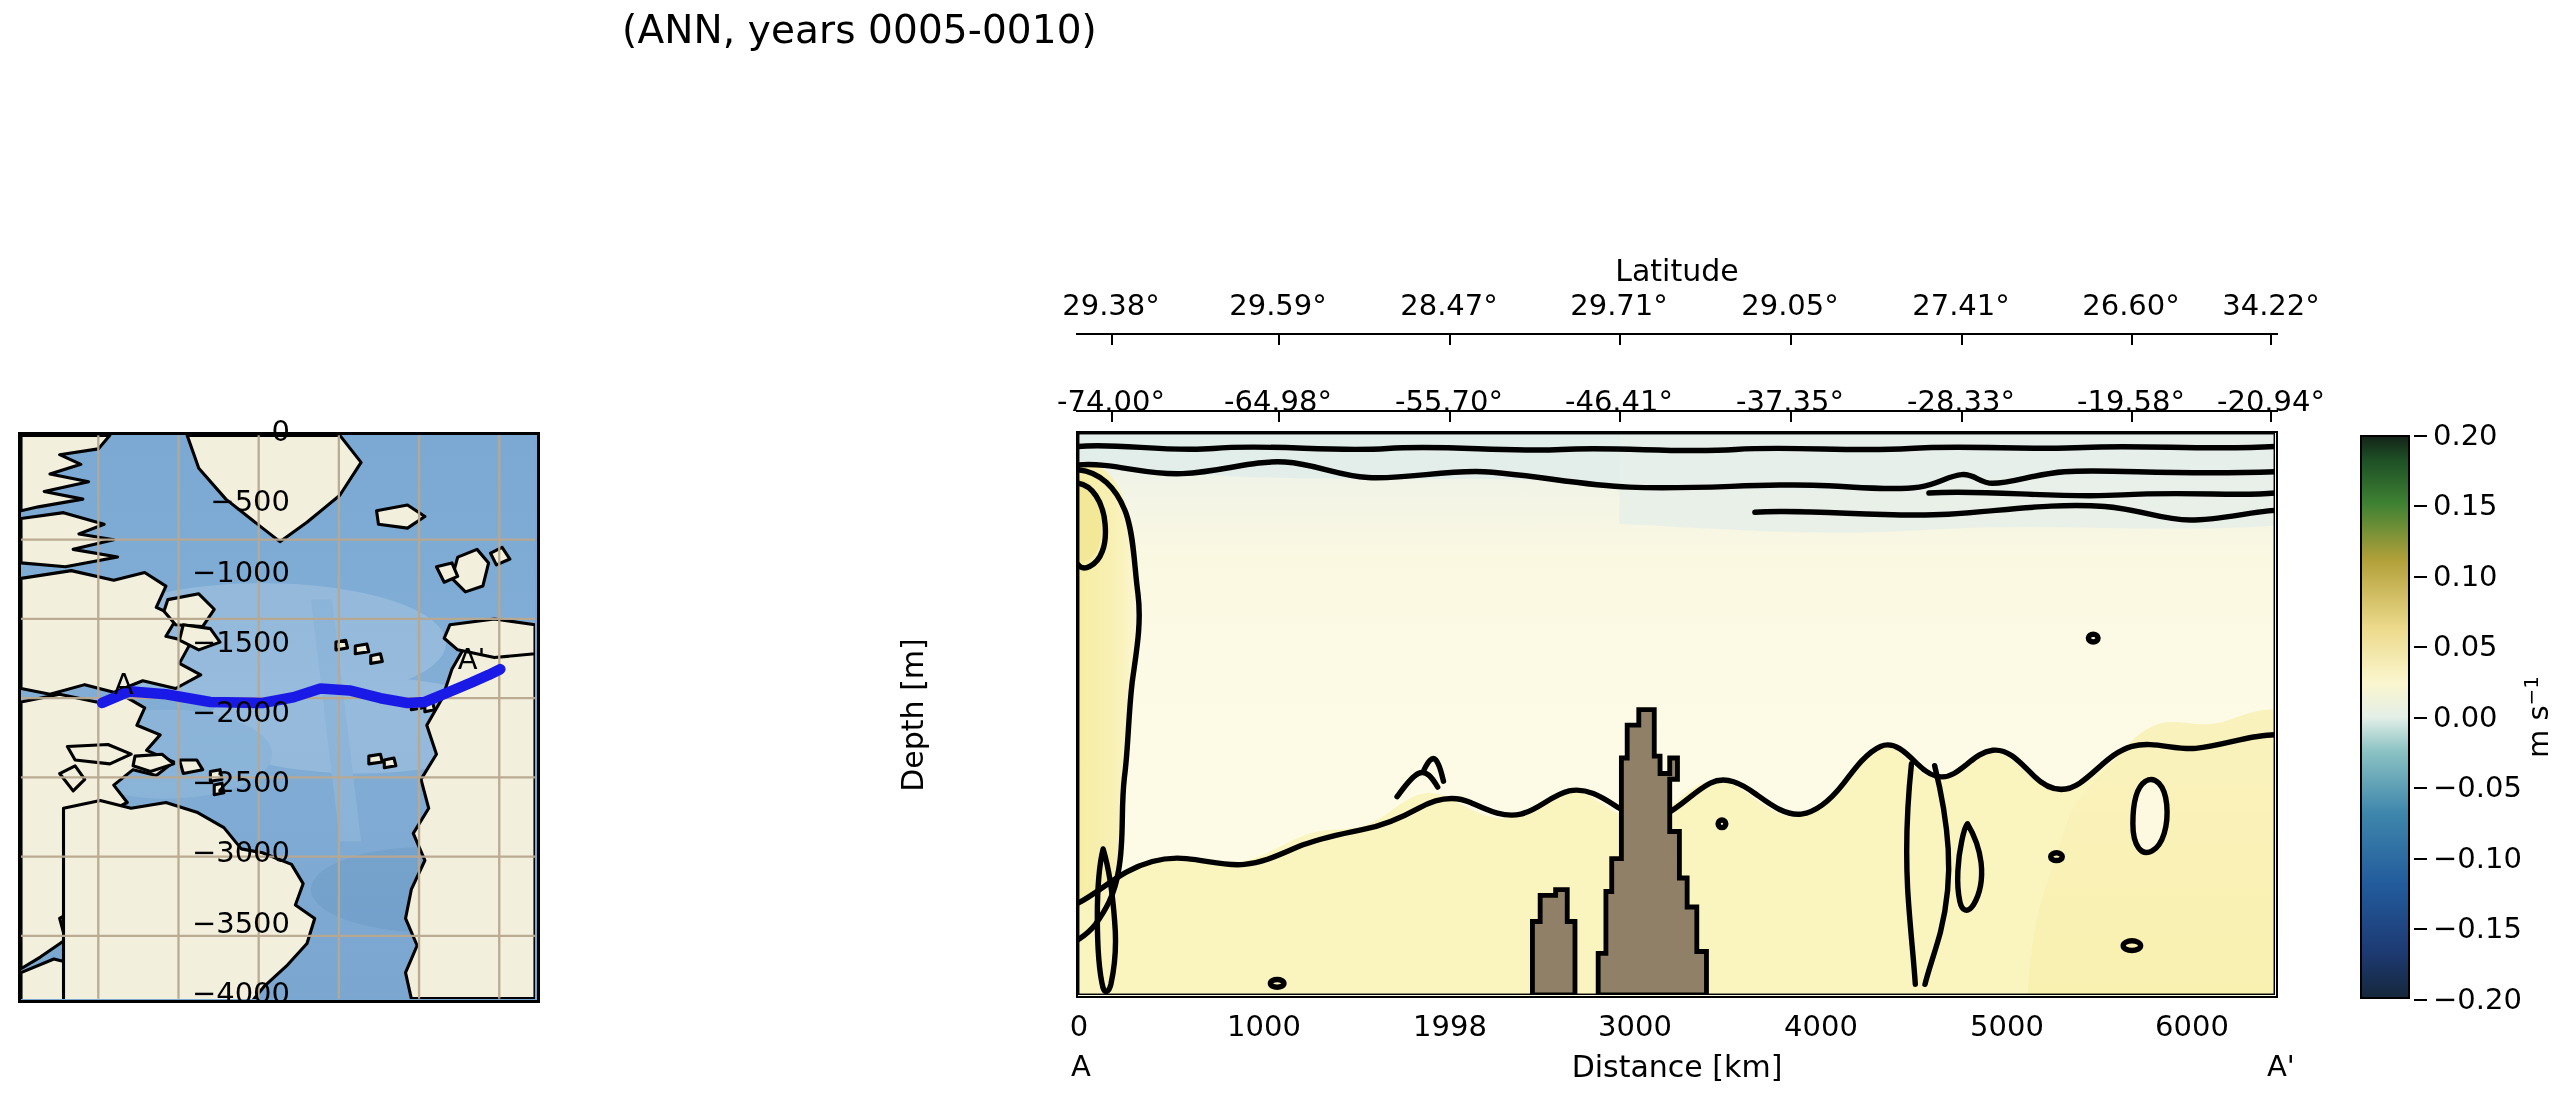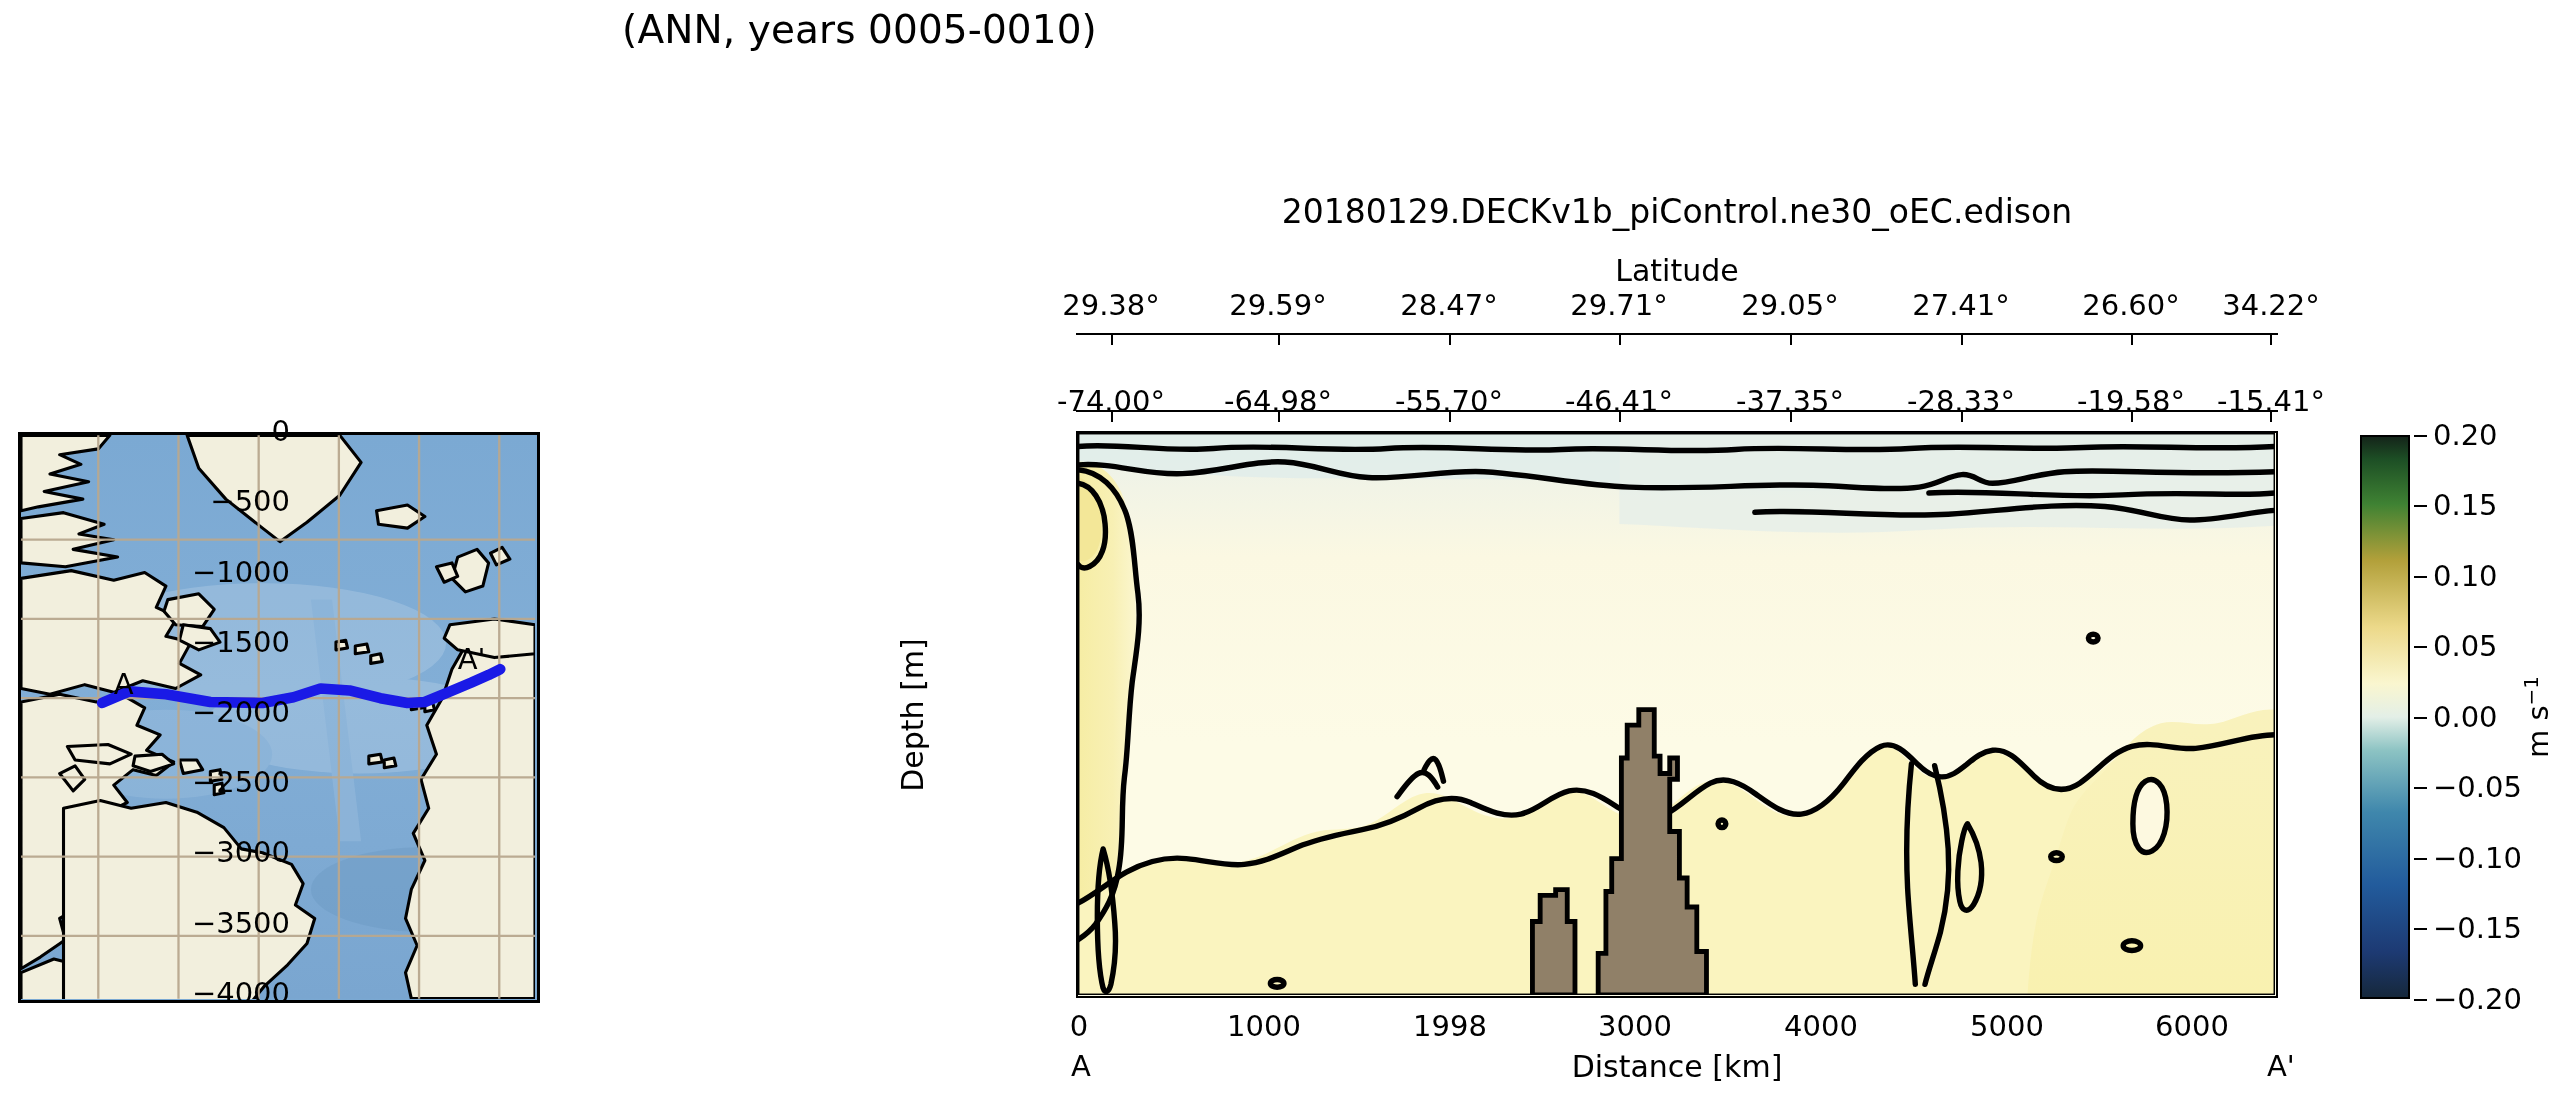--- a/index.html
+++ b/index.html
@@ -152,21 +152,20 @@
         <line x1="0" y1="518" x2="532" y2="518"></line>
       </g>
 
       <polyline points="84,277 112,265 150,268 196,276 250,277 282,271 310,262 340,264
                 372,272 400,277 418,276 442,266 466,256 484,248 496,242" fill="none" stroke="#1a1ae6" stroke-width="11" stroke-linecap="round" stroke-linejoin="round"></polyline>
       <text x="96" y="268" font-family="DejaVu Sans, sans-serif" font-size="30" fill="#000">A</text>
       <text x="452" y="242" font-family="DejaVu Sans, sans-serif" font-size="30" fill="#000">A'</text>
     </svg>
   </div>
 
-  <div id="paneltitle">20180129.DECKv1b_piControl.ne30_oEC.edison</div>
 
   <div class="secname" id="latname">Latitude</div>
   <div class="secaxis" id="latline">
     <span class="sectick" style="left:2.9%"></span>
     <span class="sectick" style="left:16.8%"></span>
     <span class="sectick" style="left:31.0%"></span>
     <span class="sectick" style="left:45.2%"></span>
     <span class="sectick" style="left:59.4%"></span>
     <span class="sectick" style="left:73.6%"></span>
     <span class="sectick" style="left:87.8%"></span>
@@ -191,21 +190,21 @@
     <span class="sectick" style="left:87.8%"></span>
     <span class="sectick" style="left:99.3%"></span>
   </div>
   <div class="seclab" style="left:1111px;top:384px">-74.00°</div>
   <div class="seclab" style="left:1278px;top:384px">-64.98°</div>
   <div class="seclab" style="left:1449px;top:384px">-55.70°</div>
   <div class="seclab" style="left:1619px;top:384px">-46.41°</div>
   <div class="seclab" style="left:1790px;top:384px">-37.35°</div>
   <div class="seclab" style="left:1961px;top:384px">-28.33°</div>
   <div class="seclab" style="left:2131px;top:384px">-19.58°</div>
-  <div class="seclab" style="left:2271px;top:384px">-15.41°</div>
+  <div class="seclab" style="left:2271px;top:384px">-20.94°</div>
 
   <div id="axes">
     <svg id="fieldsvg" width="1197" height="562" viewBox="0 0 1238 581" preserveAspectRatio="none">
       <defs>
 
         <linearGradient id="interior" x1="0" y1="0" x2="0" y2="1">
           <stop offset="0.00" stop-color="#e9f1ea"></stop>
           <stop offset="0.10" stop-color="#f2f4e6"></stop>
           <stop offset="0.22" stop-color="#fbf8e2"></stop>
           <stop offset="0.55" stop-color="#fdfbe6"></stop>

